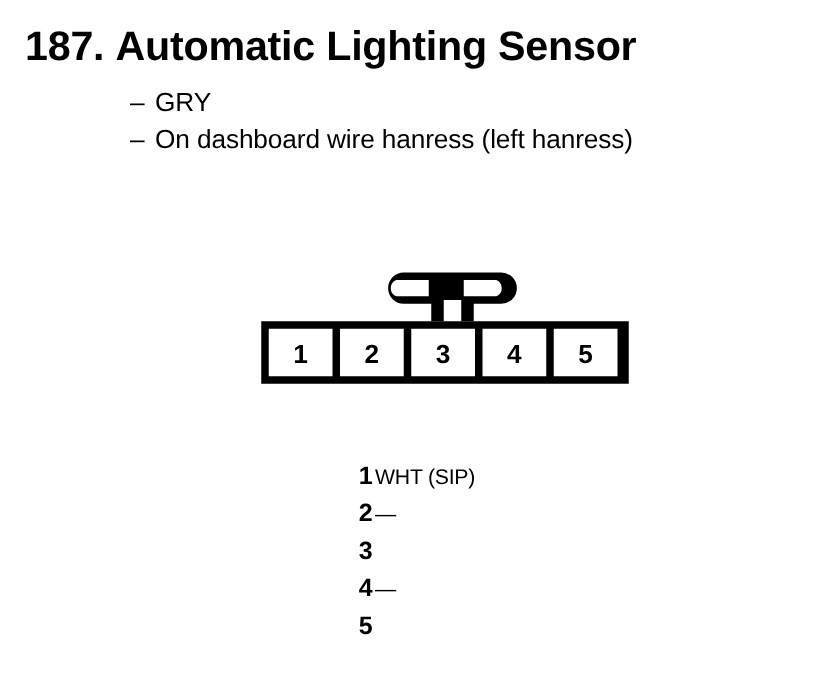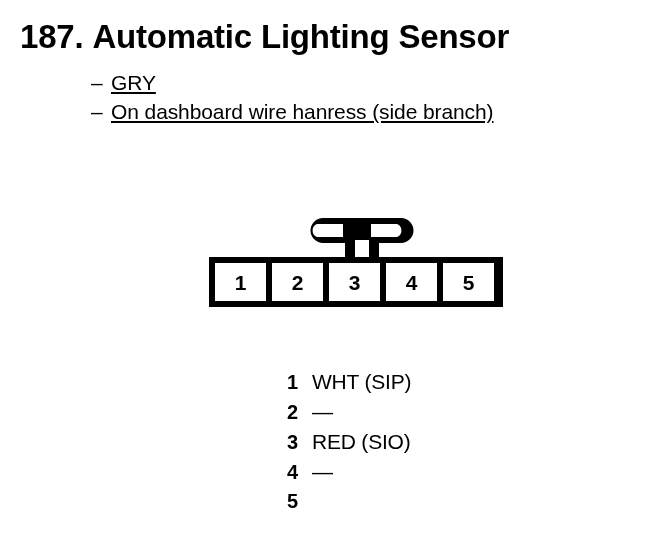--- a/index.html
+++ b/index.html
@@ -36,24 +36,23 @@
     white-space: nowrap;
     line-height: 40px;
   }
   .title .num {
     margin-right: 9px;
   }
 
   
   .bullets {
     position: absolute;
-    left: 91px;
+    left: 104px;
     top: 68px;
     line-height: 29px;
-    text-decoration: underline;
   }
   .bullet-line {
     font-size: 21px;
     font-weight: normal;
     white-space: nowrap;
     letter-spacing: -0.1px;
   }
   .bullet-dash {
     display: inline-block;
     width: 20px;
@@ -90,41 +89,41 @@
     white-space: nowrap;
   }
   .legend-pin {
     width: 26px;
     text-align: right;
     font-size: 20px;
     font-weight: bold;
     letter-spacing: -0.2px;
   }
   .legend-label {
-    margin-left: 14px;
-    font-size: 21px;
+    margin-left: 2px;
+    font-size: 17px;
     font-weight: normal;
     letter-spacing: -0.2px;
   }
 </style>
 </head>
 <body>
 
 <div class="page">
 
   <div class="title">
     <span class="num">187.</span><span>Automatic Lighting Sensor</span>
   </div>
 
   <div class="bullets">
     <div class="bullet-line">
       <span class="bullet-dash">–</span><span>GRY</span>
     </div>
     <div class="bullet-line">
-      <span class="bullet-dash">–</span><span>On dashboard wire hanress (side branch)</span>
+      <span class="bullet-dash">–</span><span>On dashboard wire hanress (left hanress)</span>
     </div>
   </div>
 
   <div class="connector">
     <svg width="302" height="100" viewBox="0 0 302 100" xmlns="http://www.w3.org/2000/svg">
 
       <g fill="#000000">
         <path d="
           M 108 6
           h 88
@@ -173,21 +172,20 @@
     <div class="legend-row">
       <span class="legend-pin">1</span>
       <span class="legend-label">WHT (SIP)</span>
     </div>
     <div class="legend-row">
       <span class="legend-pin">2</span>
       <span class="legend-label">—</span>
     </div>
     <div class="legend-row">
       <span class="legend-pin">3</span>
-      <span class="legend-label">RED (SIO)</span>
     </div>
     <div class="legend-row">
       <span class="legend-pin">4</span>
       <span class="legend-label">—</span>
     </div>
     <div class="legend-row">
       <span class="legend-pin">5</span>
     </div>
   </div>
 

